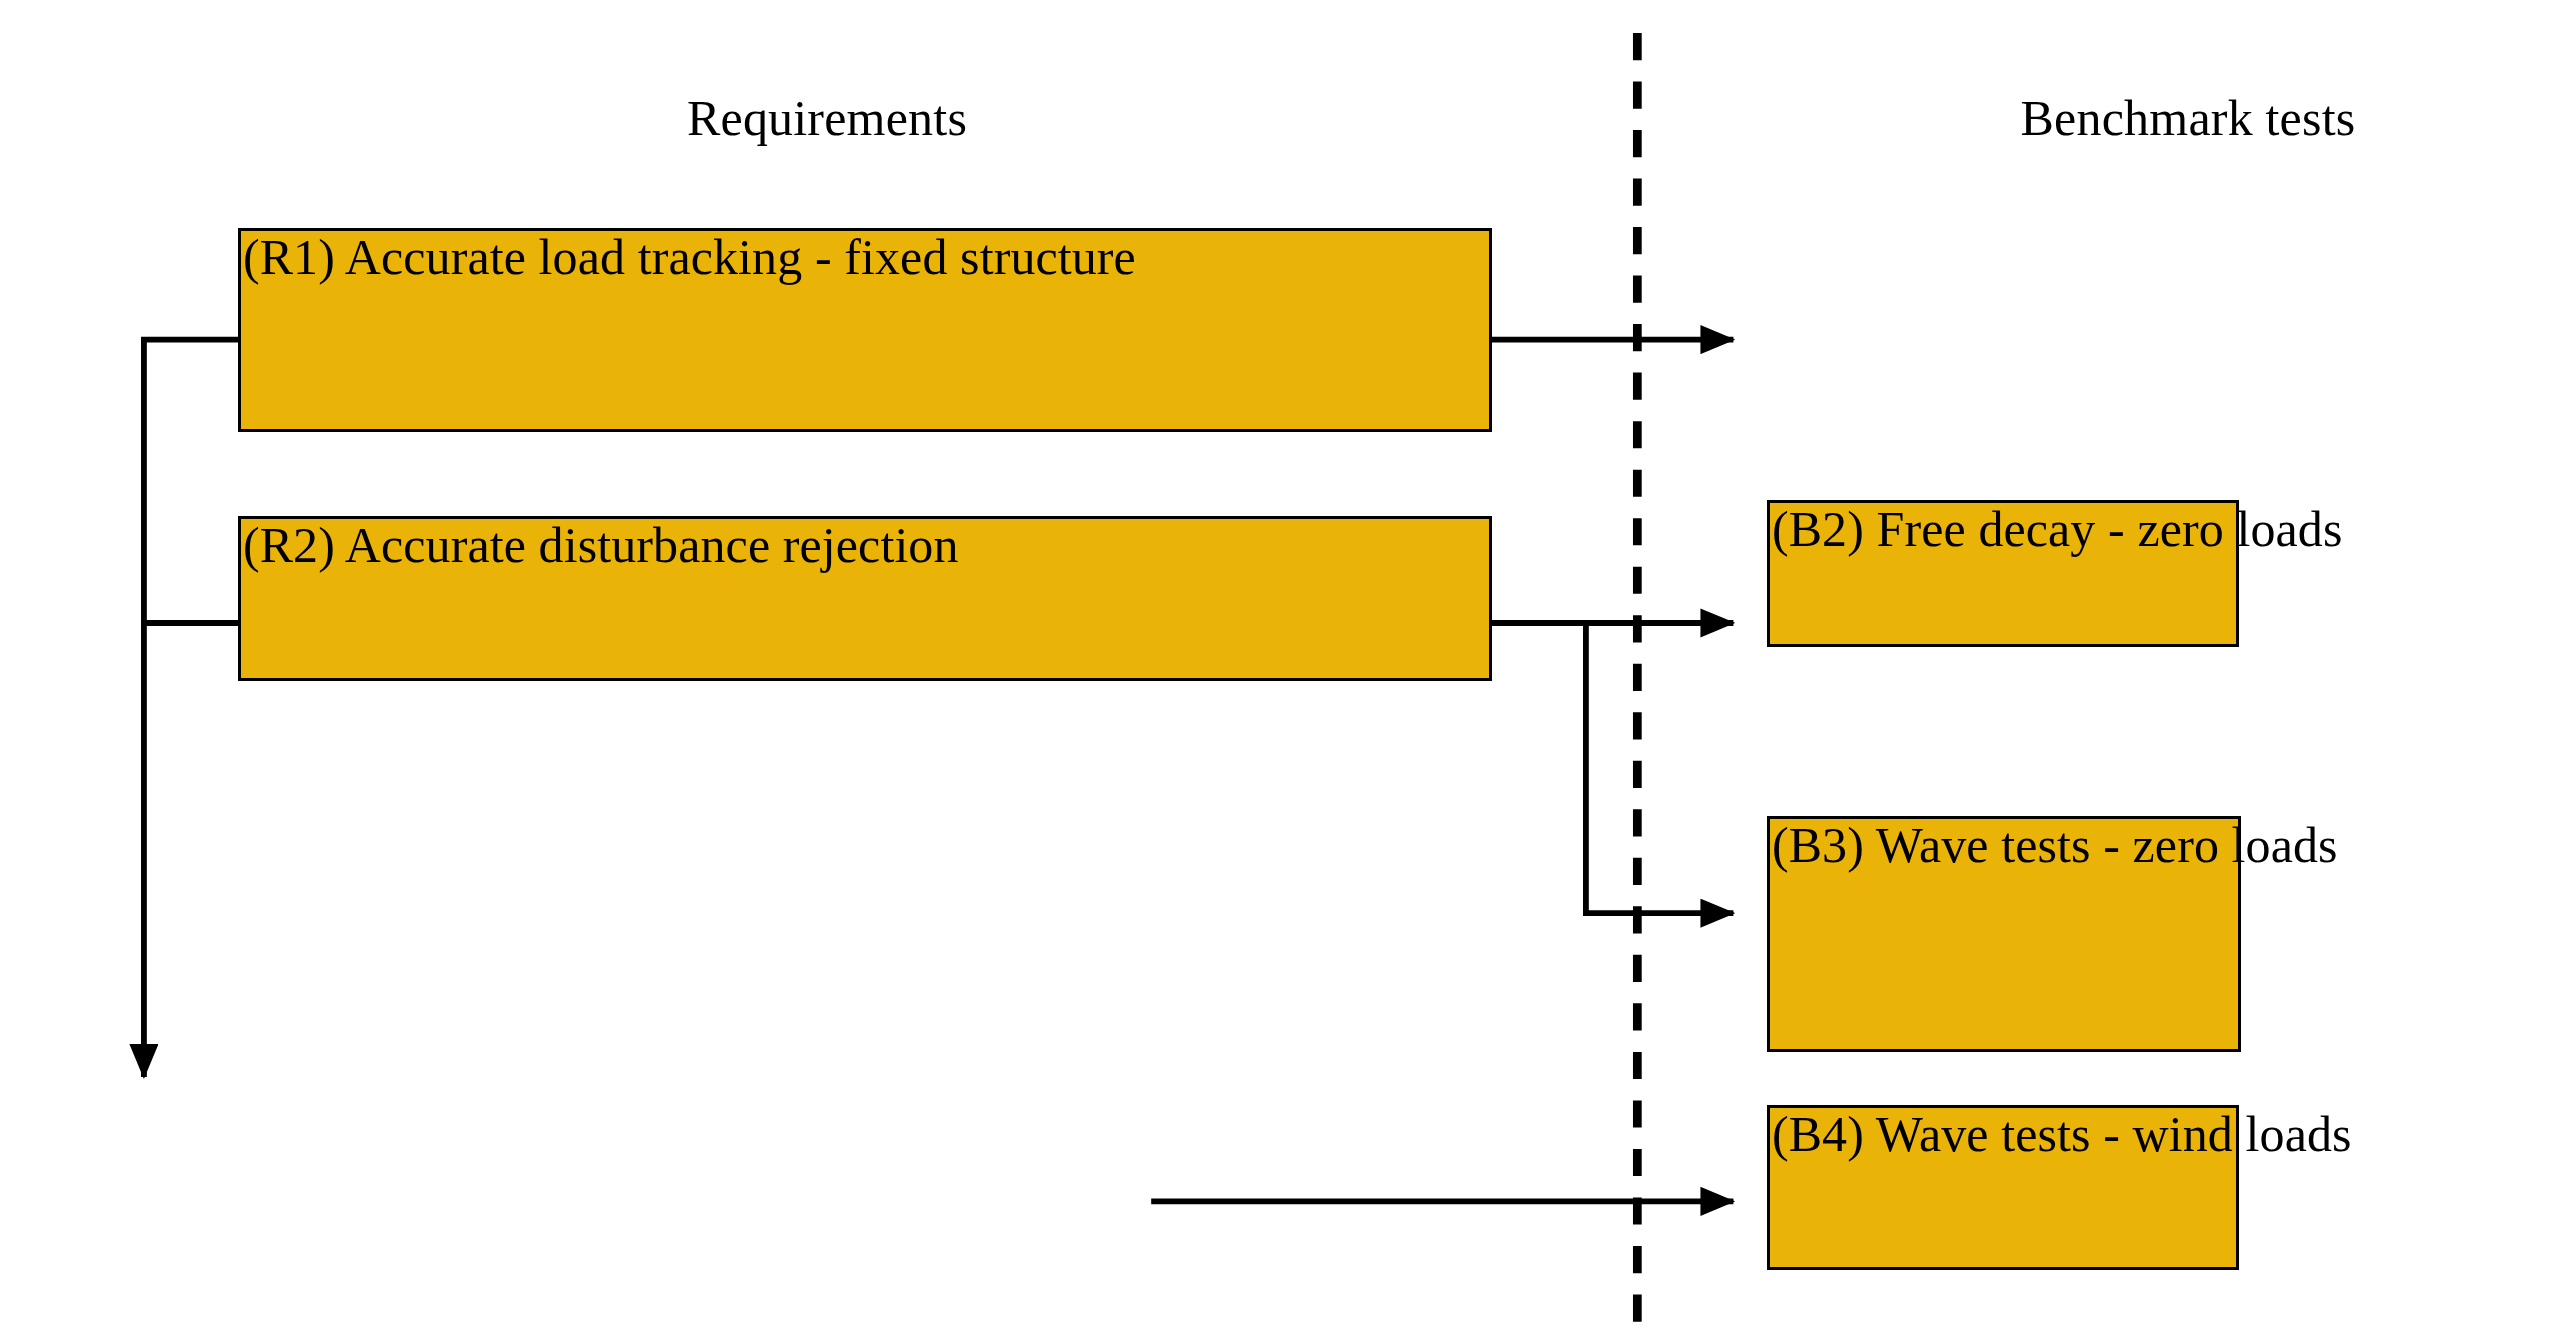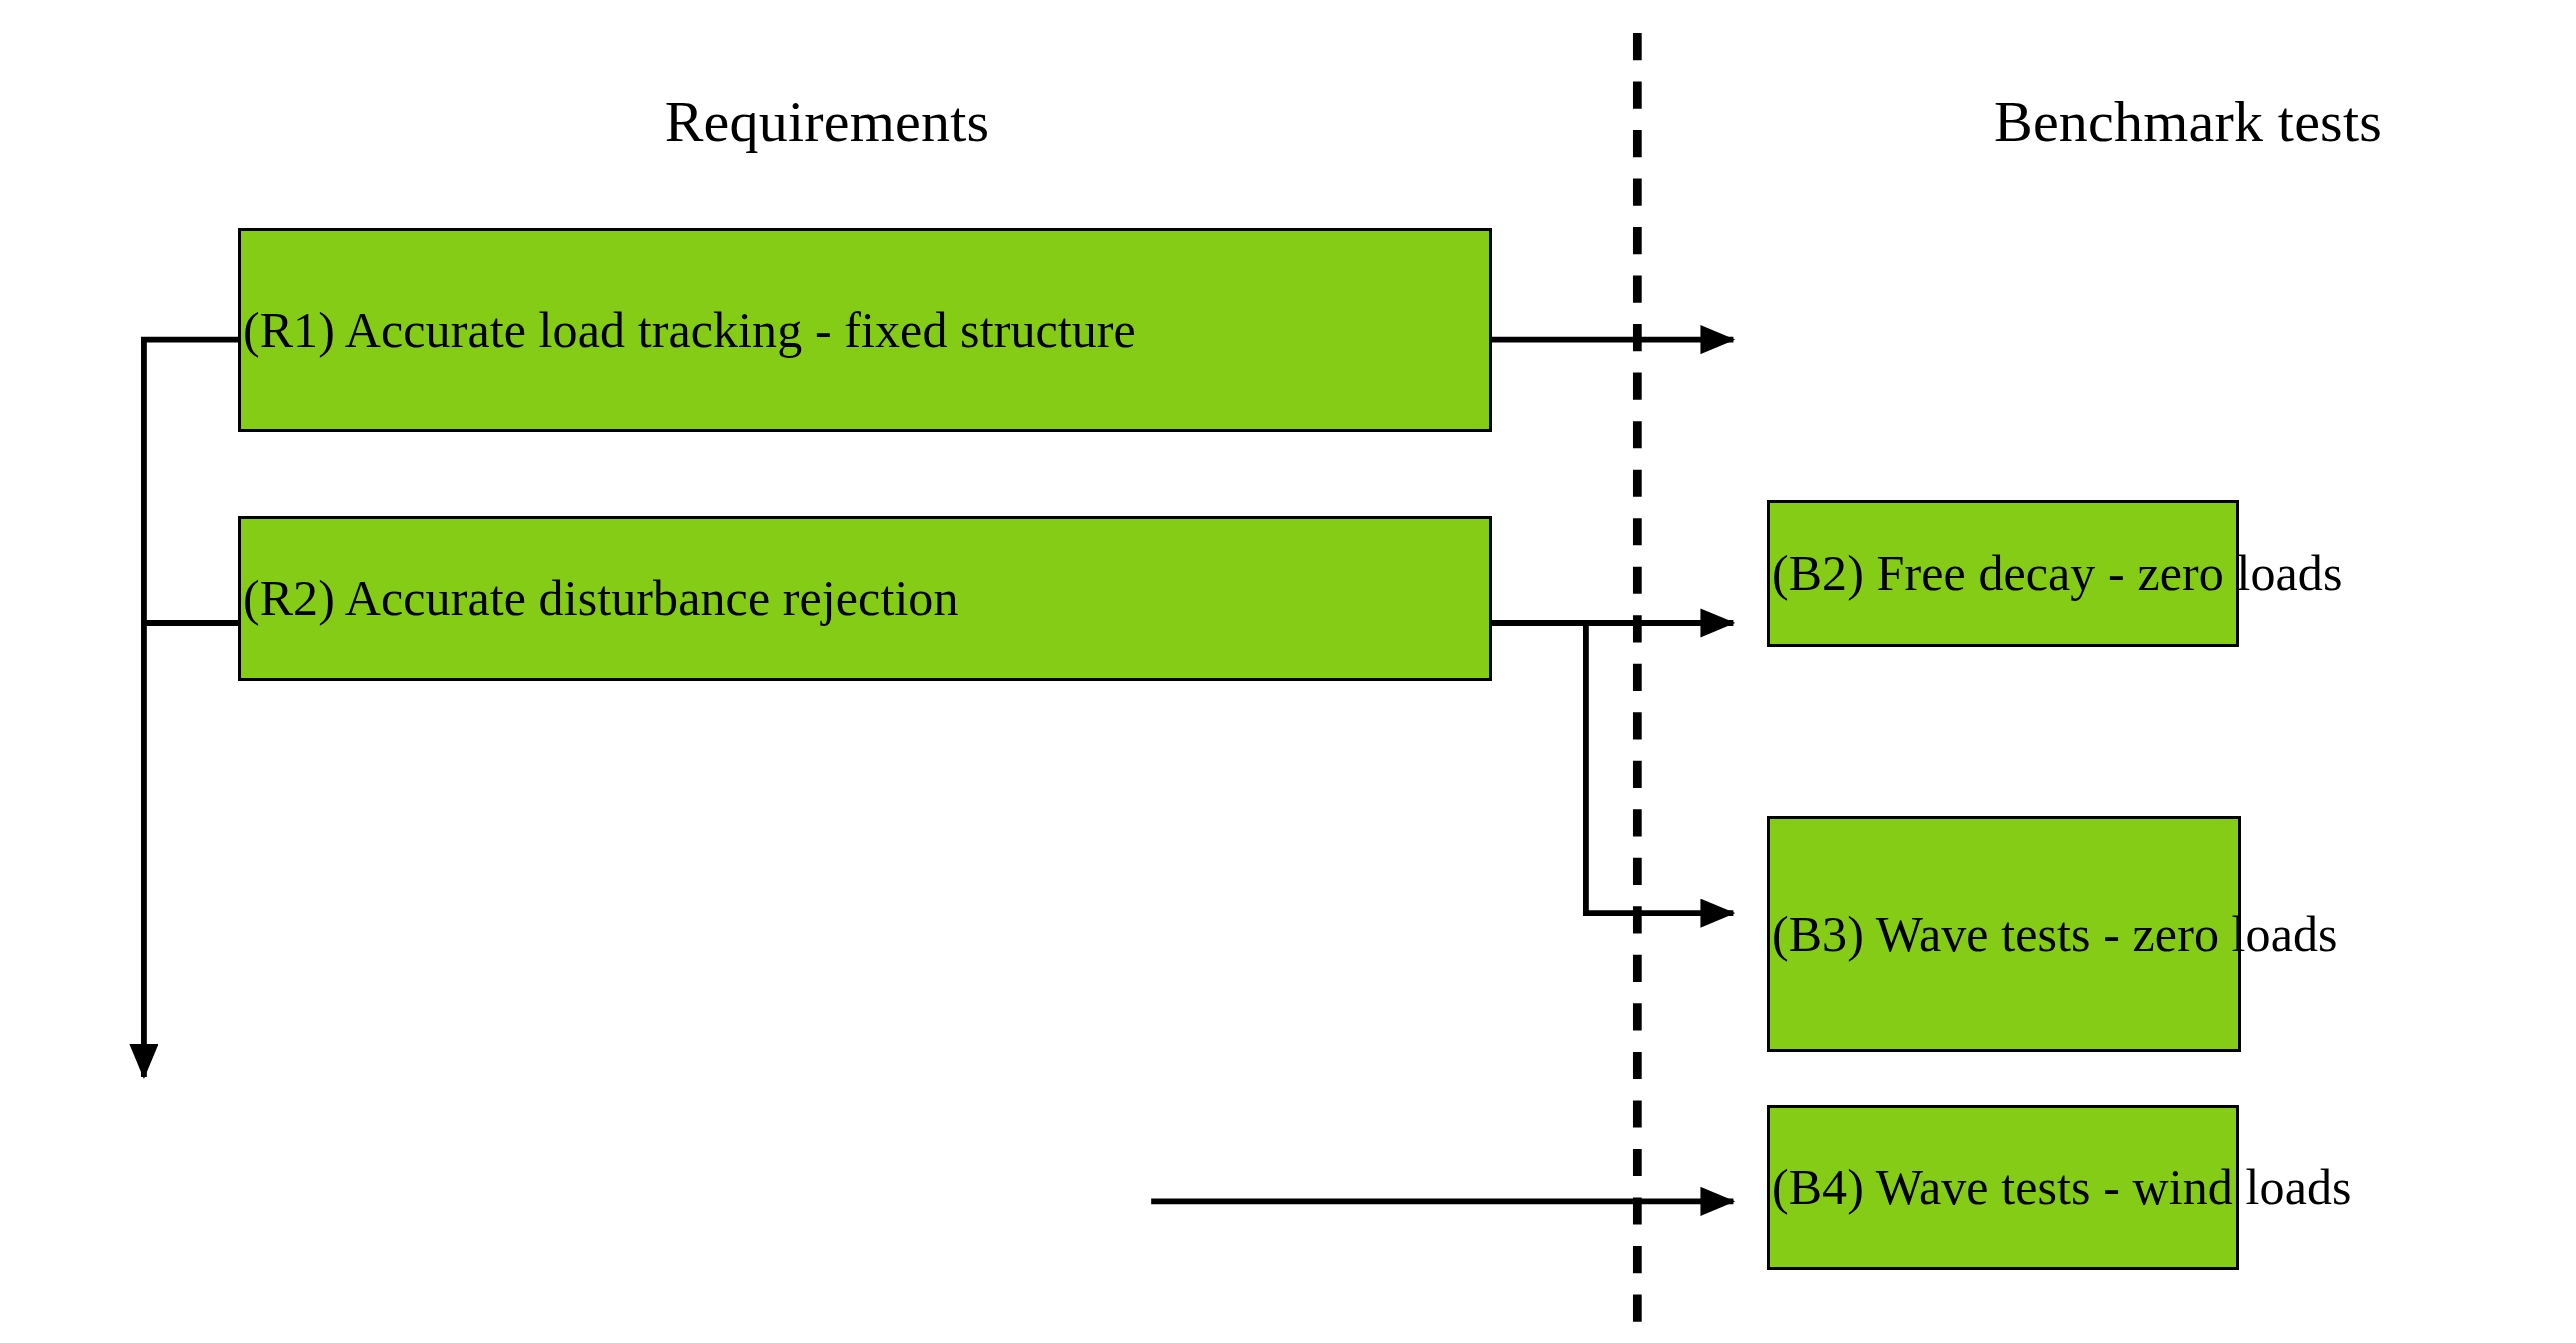--- a/index.html
+++ b/index.html
@@ -22,34 +22,34 @@
   #wiring {
     position: absolute;
     left: 0;
     top: 0;
     width: 2576px;
     height: 1343px;
     pointer-events: none;
   }
   .col-header {
     position: absolute;
-    font-size: 58px;
+    font-size: 50px;
     line-height: 1;
     white-space: nowrap;
     text-align: center;
     transform: translateX(-50%);
     letter-spacing: 0.2px;
   }
   .node {
     position: absolute;
     box-sizing: border-box;
     border: 3.9px solid #000000;
-    background: #84cc16;
+    background: #eab308;
     display: flex;
-    align-items: center;
+    align-items: flex-start;
     justify-content: flex-start;
   }
   .node-label {
     font-size: 50px;
     line-height: 1.05;
     white-space: nowrap;
     padding-left: 1.9px;
     letter-spacing: 0.1px;
   }
   

